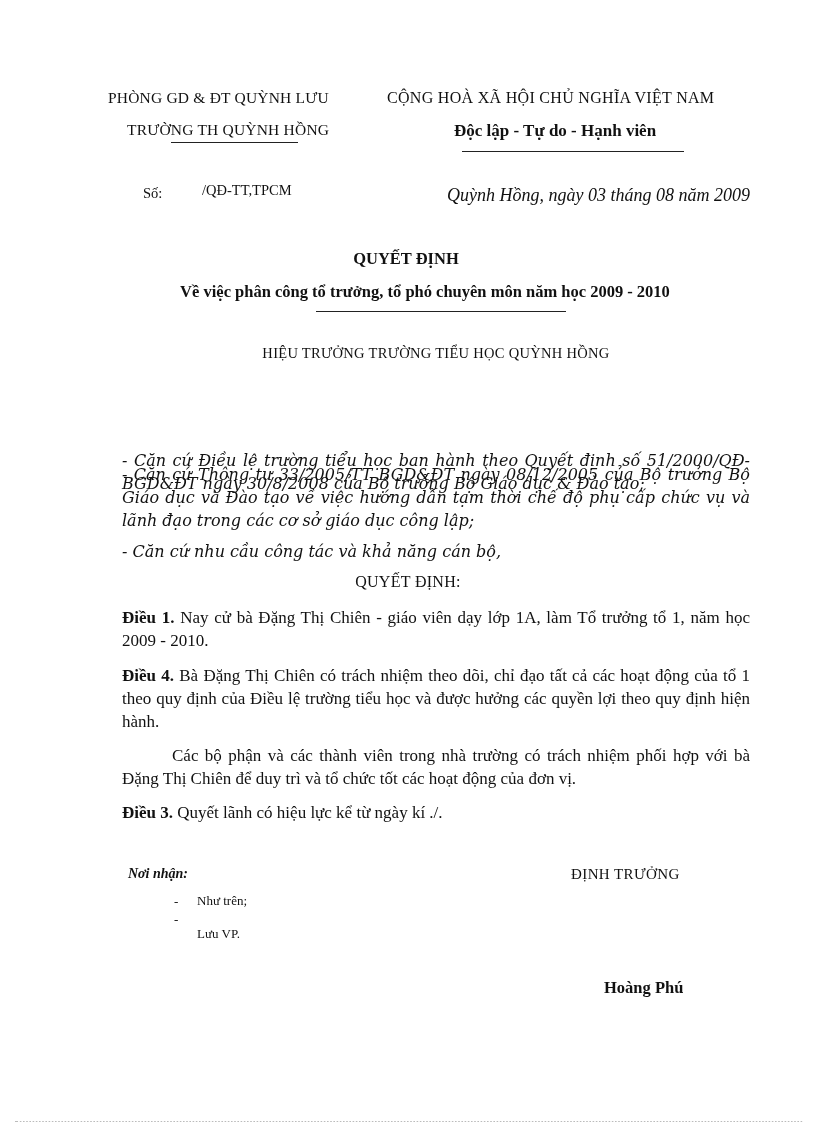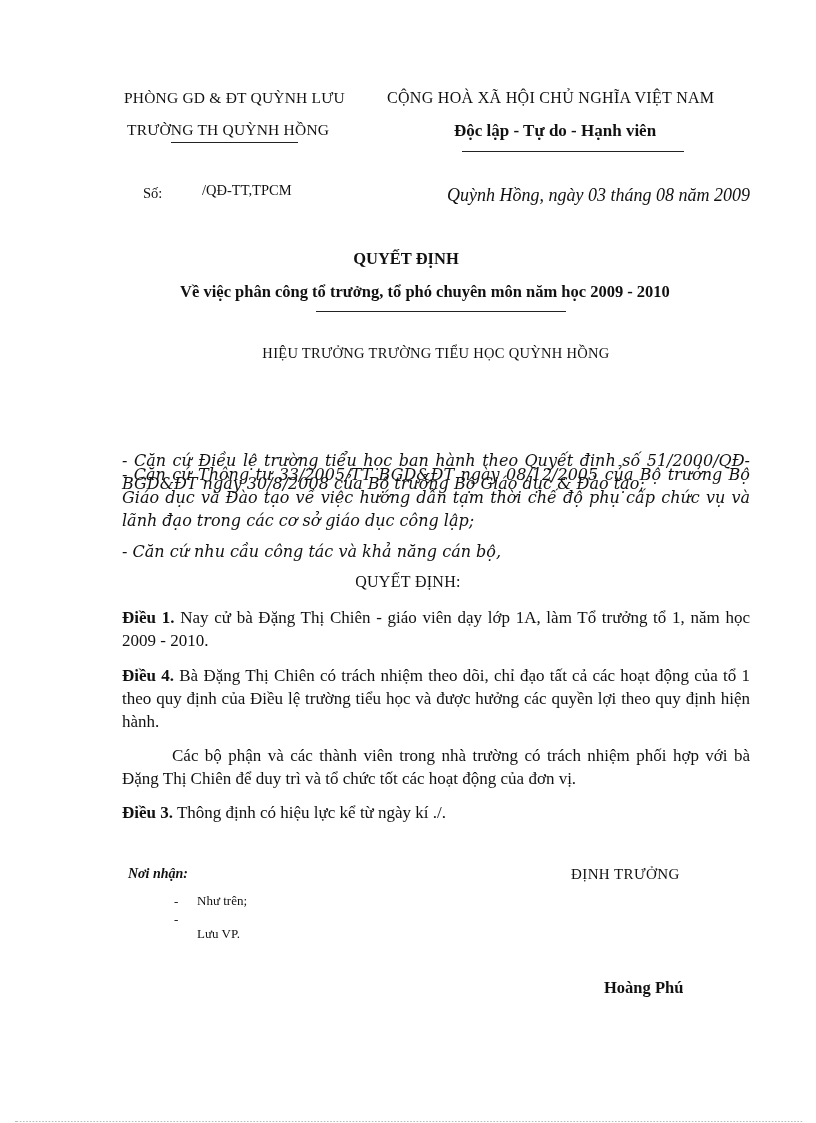--- a/index.html
+++ b/index.html
@@ -29,21 +29,21 @@
   .recipient { font-size: 13px; }
   .bullet { font-size: 13px; }
   .sig-title { font-size: 15px; letter-spacing: 0.4px; }
   .sig-name { font-size: 16.5px; font-weight: bold; }
 
   .dotted-footer { position: absolute; left: 15px; width: 492px; top: 1121px; height: 0; border-top: 1px dotted #bbb; transform: scaleX(1.6); transform-origin: left; }
 </style>
 </head>
 <body>
 
-<div class="abs serif hdr-left" style="left:124px; top:89px;">PHÒNG GD &amp; ĐT QUỲNH LƯU</div>
+<div class="abs serif hdr-left" style="left:108px; top:89px;">PHÒNG GD &amp; ĐT QUỲNH LƯU</div>
 <div class="abs serif hdr-left" style="left:127px; top:121px;">TRƯỜNG TH QUỲNH HỒNG</div>
 <div class="hline" style="left:171px; top:142px; width:127px;"></div>
 
 <div class="abs serif hdr-right" style="left:387px; top:89px;">CỘNG HOÀ XÃ HỘI CHỦ NGHĨA VIỆT NAM</div>
 <div class="abs serif motto" style="left:454px; top:121px;">Độc lập - Tự do - Hạnh viên</div>
 <div class="hline" style="left:462px; top:151px; width:222px;"></div>
 
 <div class="abs serif meta" style="left:143px; top:185px;">Số:</div>
 <div class="abs serif meta" style="left:202px; top:182px;">/QĐ-TT,TPCM</div>
 <div class="abs serif date" style="left:447px; top:185px;">Quỳnh Hồng, ngày 03 tháng 08 năm 2009</div>
@@ -63,21 +63,21 @@
 <div class="article serif" style="top:606px;">
   <b>Điều 1.</b><span> Nay cử bà Đặng Thị Chiên - giáo viên dạy lớp 1A, làm Tổ trưởng tổ 1, năm học 2009 - 2010.</span>
 </div>
 <div class="article serif" style="top:664px;">
   <b>Điều 4.</b><span> Bà Đặng Thị Chiên có trách nhiệm theo dõi, chỉ đạo tất cả các hoạt động của tổ 1 theo quy định của Điều lệ trường tiểu học và được hưởng các quyền lợi theo quy định hiện hành.</span>
 </div>
 <div class="article serif indent" style="top:744px;">
   <span>Các bộ phận và các thành viên trong nhà trường có trách nhiệm phối hợp với bà Đặng Thị Chiên để duy trì và tổ chức tốt các hoạt động của đơn vị.</span>
 </div>
 <div class="article serif" style="top:801px;">
-  <b>Điều 3.</b><span> Thông định có hiệu lực kể từ ngày kí ./.</span>
+  <b>Điều 3.</b><span> Quyết lãnh có hiệu lực kể từ ngày kí ./.</span>
 </div>
 
 <div class="abs serif recipients-title" style="left:128px; top:866px;">Nơi nhận:</div>
 <div class="abs serif bullet" style="left:174px; top:894px;">-</div>
 <div class="abs serif recipient" style="left:197px; top:893px;">Như trên;</div>
 <div class="abs serif bullet" style="left:174px; top:912px;">-</div>
 <div class="abs serif recipient" style="left:197px; top:911px;margin-top:15px;">Lưu VP.</div>
 
 <div class="abs serif sig-title" style="left:571px; top:866px;">ĐỊNH TRƯỞNG</div>
 <div class="abs serif sig-name" style="left:604px; top:978px;">Hoàng Phú</div>

